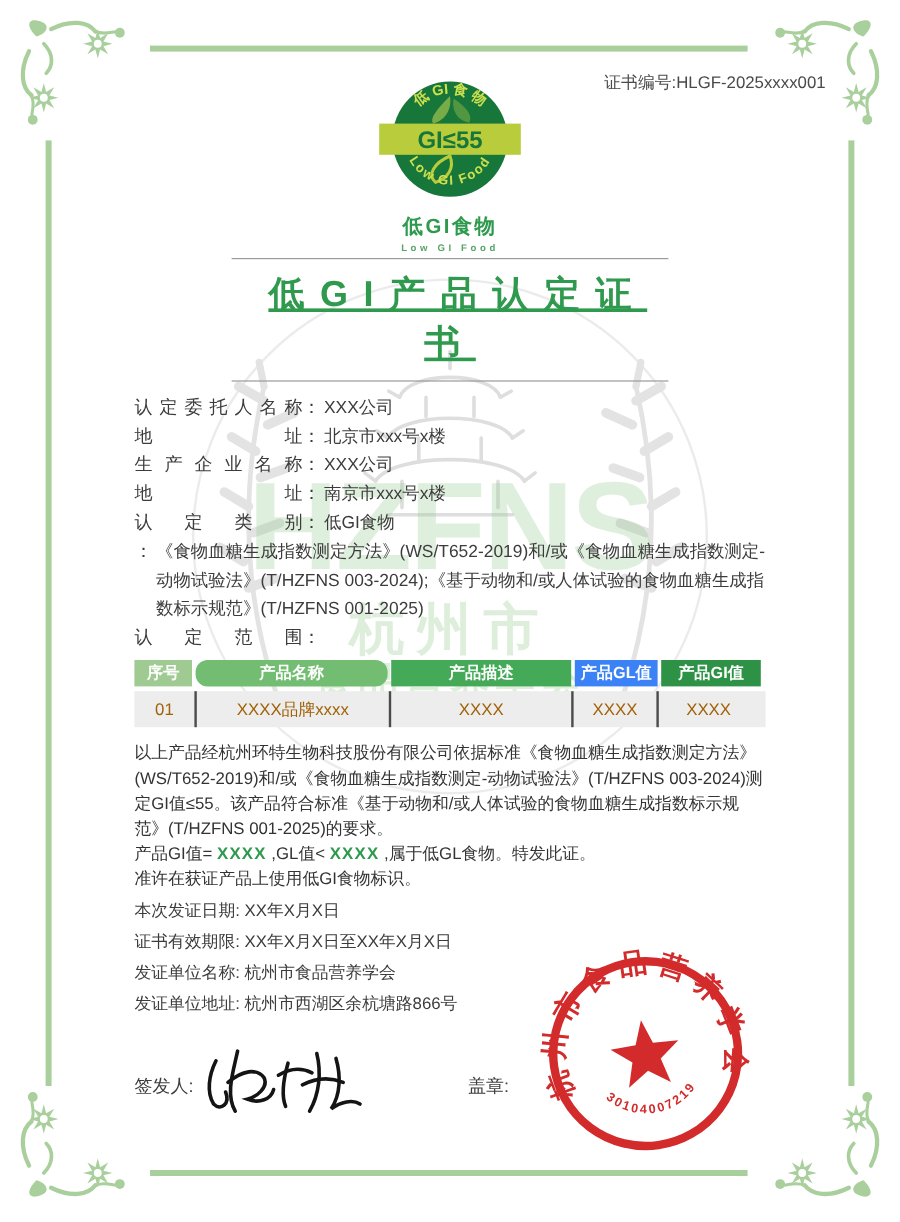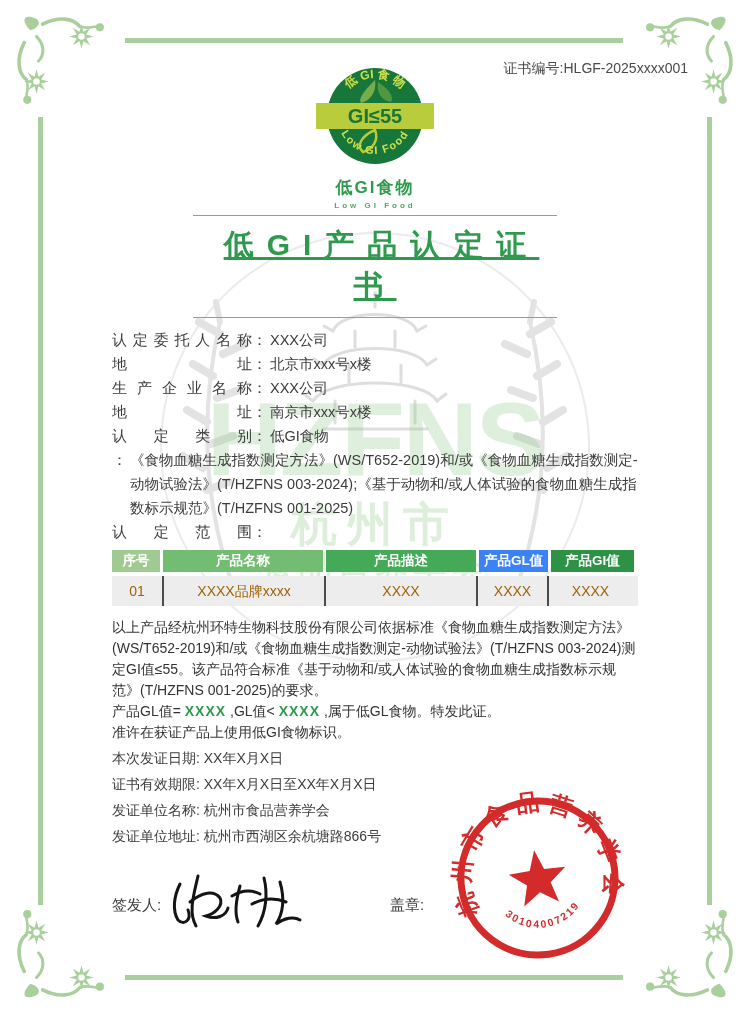--- a/index.html
+++ b/index.html
@@ -240,37 +240,37 @@
     <div class="f-row">
       <span class="f-label">认定范围</span>
       <span class="f-colon">：</span>
       <span class="f-value"></span>
     </div>
   </div>
 
   <div class="gi-table">
     <div class="t-head">
       <div class="th w0" style="background: rgb(159, 203, 146);">序号</div>
-      <div class="th w1" style="background: rgb(114, 189, 113);">产品名称</div>
+      <div class="th w1" style="background: rgb(114, 189, 113); border-radius: 10px;">产品名称</div>
       <div class="th w2" style="background: rgb(68, 170, 88);">产品描述</div>
       <div class="th w3" style="background: #3b82f6;">产品GL值</div>
       <div class="th w4" style="background: rgb(45, 146, 70);">产品GI值</div>
     </div>
     <div class="t-row">
       <div class="td v0">01</div>
       <div class="td v1">XXXX品牌xxxx</div>
       <div class="td v2">XXXX</div>
       <div class="td v3">XXXX</div>
       <div class="td v4">XXXX</div>
     </div>
   </div>
 
   <div class="statement">
     <div>以上产品经杭州环特生物科技股份有限公司依据标准《食物血糖生成指数测定方法》(WS/T652-2019)和/或《食物血糖生成指数测定-动物试验法》(T/HZFNS 003-2024)测定GI值≤55。该产品符合标准《基于动物和/或人体试验的食物血糖生成指数标示规范》(T/HZFNS 001-2025)的要求。</div>
-    <div><span>产品GL值= </span><span class="gl-x">XXXX</span><span> ,GL值&lt; </span><span class="gl-x">XXXX</span><span> ,属于低GL食物。特发此证。</span></div>
+    <div><span>产品GI值= </span><span class="gl-x">XXXX</span><span> ,GL值&lt; </span><span class="gl-x">XXXX</span><span> ,属于低GL食物。特发此证。</span></div>
     <div>准许在获证产品上使用低GI食物标识。</div>
   </div>
 
   <div class="issuance">
     <div><span>本次发证日期</span><span>: </span><span>XX年X月X日</span></div>
     <div><span>证书有效期限</span><span>: </span><span>XX年X月X日至XX年X月X日</span></div>
     <div><span>发证单位名称</span><span>: </span><span>杭州市食品营养学会</span></div>
     <div><span>发证单位地址</span><span>: </span><span>杭州市西湖区余杭塘路866号</span></div>
   </div>
 

